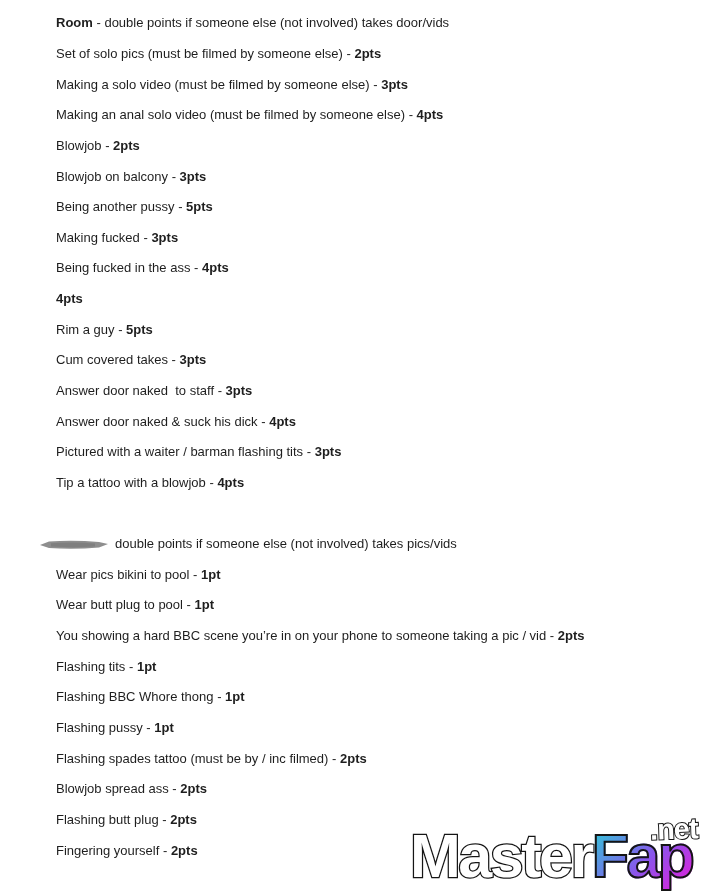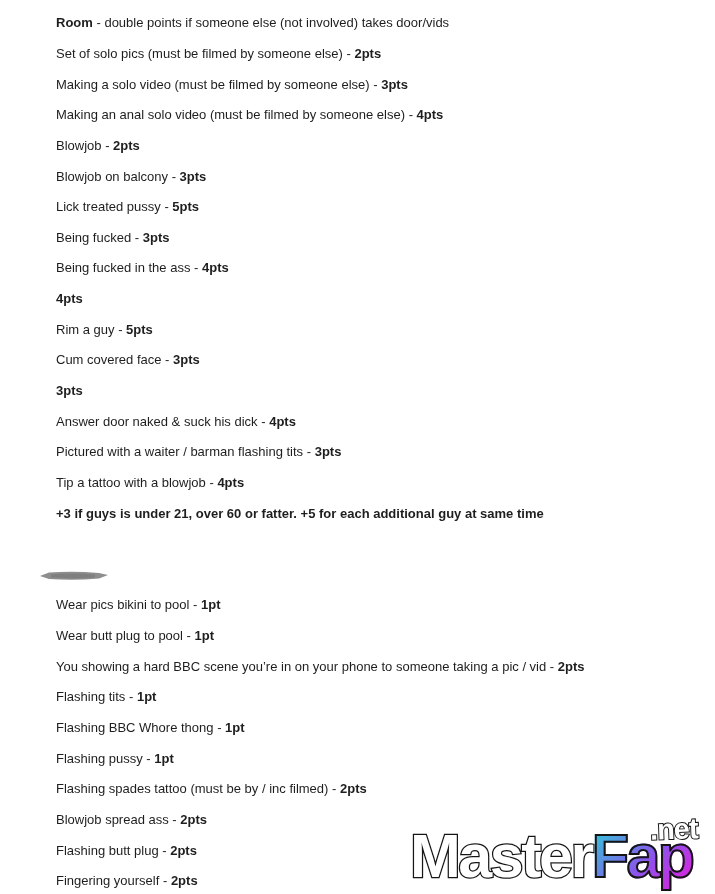--- a/index.html
+++ b/index.html
@@ -78,36 +78,35 @@
 </head>
 <body>
 
 <div class="task-list" id="task-list">
     <p class="row"><strong class="seg">Room</strong><span class="seg"> - double points if someone else (not involved) takes door/vids</span></p>
     <p class="row"><span class="seg">Set of solo pics (must be filmed by someone else) - </span><strong class="seg">2pts</strong></p>
     <p class="row"><span class="seg">Making a solo video (must be filmed by someone else) - </span><strong class="seg">3pts</strong></p>
     <p class="row"><span class="seg">Making an anal solo video (must be filmed by someone else) - </span><strong class="seg">4pts</strong></p>
     <p class="row"><span class="seg">Blowjob - </span><strong class="seg">2pts</strong></p>
     <p class="row"><span class="seg">Blowjob on balcony - </span><strong class="seg">3pts</strong></p>
-    <p class="row"><span class="seg">Lick treated pussy - </span><strong class="seg">5pts</strong></p>
-    <p class="row"><span class="seg">Being fucked - </span><strong class="seg">3pts</strong></p>
+    <p class="row"><span class="seg">Being another pussy - </span><strong class="seg">5pts</strong></p>
+    <p class="row"><span class="seg">Making fucked - </span><strong class="seg">3pts</strong></p>
     <p class="row"><span class="seg">Being fucked in the ass - </span><strong class="seg">4pts</strong></p>
     <p class="row"><strong class="seg">4pts</strong></p>
     <p class="row"><span class="seg">Rim a guy - </span><strong class="seg">5pts</strong></p>
-    <p class="row"><span class="seg">Cum covered face - </span><strong class="seg">3pts</strong></p>
-    <p class="row"><strong class="seg">3pts</strong></p>
+    <p class="row"><span class="seg">Cum covered takes - </span><strong class="seg">3pts</strong></p>
+    <p class="row"><span class="seg">Answer door naked  to staff - </span><strong class="seg">3pts</strong></p>
     <p class="row"><span class="seg">Answer door naked &amp; suck his dick - </span><strong class="seg">4pts</strong></p>
     <p class="row"><span class="seg">Pictured with a waiter / barman flashing tits - </span><strong class="seg">3pts</strong></p>
     <p class="row"><span class="seg">Tip a tattoo with a blowjob - </span><strong class="seg">4pts</strong></p>
-    <p class="row"><strong class="seg">+3 if guys is under 21, over 60 or fatter. +5 for each additional guy at same time</strong></p>
     <p class="row gap"></p>
     <p class="row"><svg class="scribble" viewBox="0 0 70 16">
         <path d="M1 9 L10 5.5 Q 35 3.8 60 6 L69 8 L60 11.5 Q 35 13.6 10 12 Z" fill="#8e8e8e"></path>
         <path d="M12 7.2 Q 35 5.8 56 7.4 L 56 10.6 Q 35 12.2 12 10.6 Z" fill="#787878" opacity="0.65"></path>
-      </svg></p>
+      </svg><span class="seg">double points if someone else (not involved) takes pics/vids</span></p>
     <p class="row"><span class="seg">Wear pics bikini to pool - </span><strong class="seg">1pt</strong></p>
     <p class="row"><span class="seg">Wear butt plug to pool - </span><strong class="seg">1pt</strong></p>
     <p class="row"><span class="seg">You showing a hard BBC scene you’re in on your phone to someone taking a pic / vid - </span><strong class="seg">2pts</strong></p>
     <p class="row"><span class="seg">Flashing tits - </span><strong class="seg">1pt</strong></p>
     <p class="row"><span class="seg">Flashing BBC Whore thong - </span><strong class="seg">1pt</strong></p>
     <p class="row"><span class="seg">Flashing pussy - </span><strong class="seg">1pt</strong></p>
     <p class="row"><span class="seg">Flashing spades tattoo (must be by / inc filmed) - </span><strong class="seg">2pts</strong></p>
     <p class="row"><span class="seg">Blowjob spread ass - </span><strong class="seg">2pts</strong></p>
     <p class="row"><span class="seg">Flashing butt plug - </span><strong class="seg">2pts</strong></p>
     <p class="row"><span class="seg">Fingering yourself - </span><strong class="seg">2pts</strong></p>

